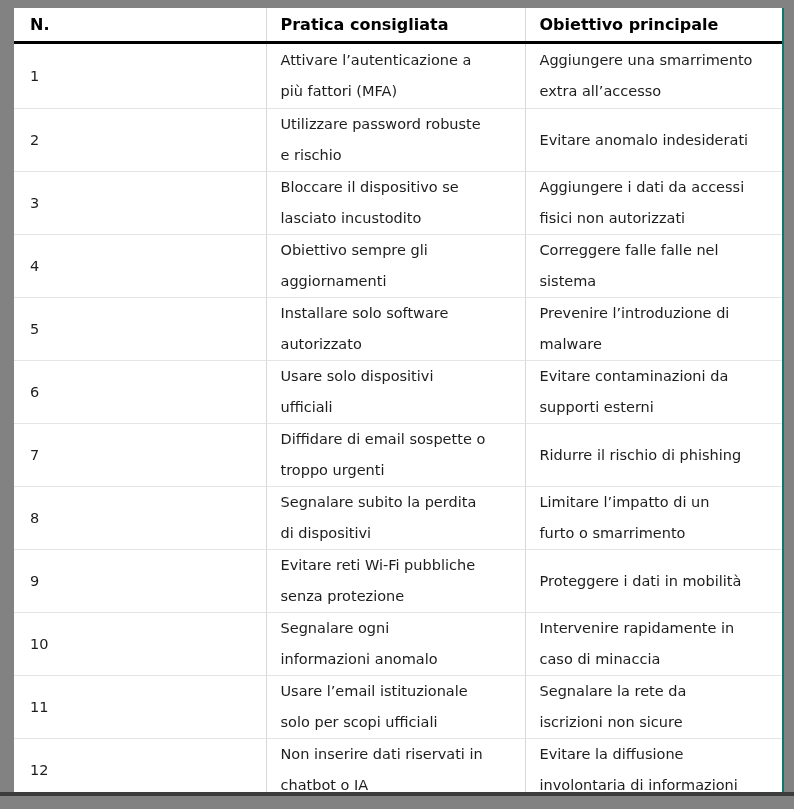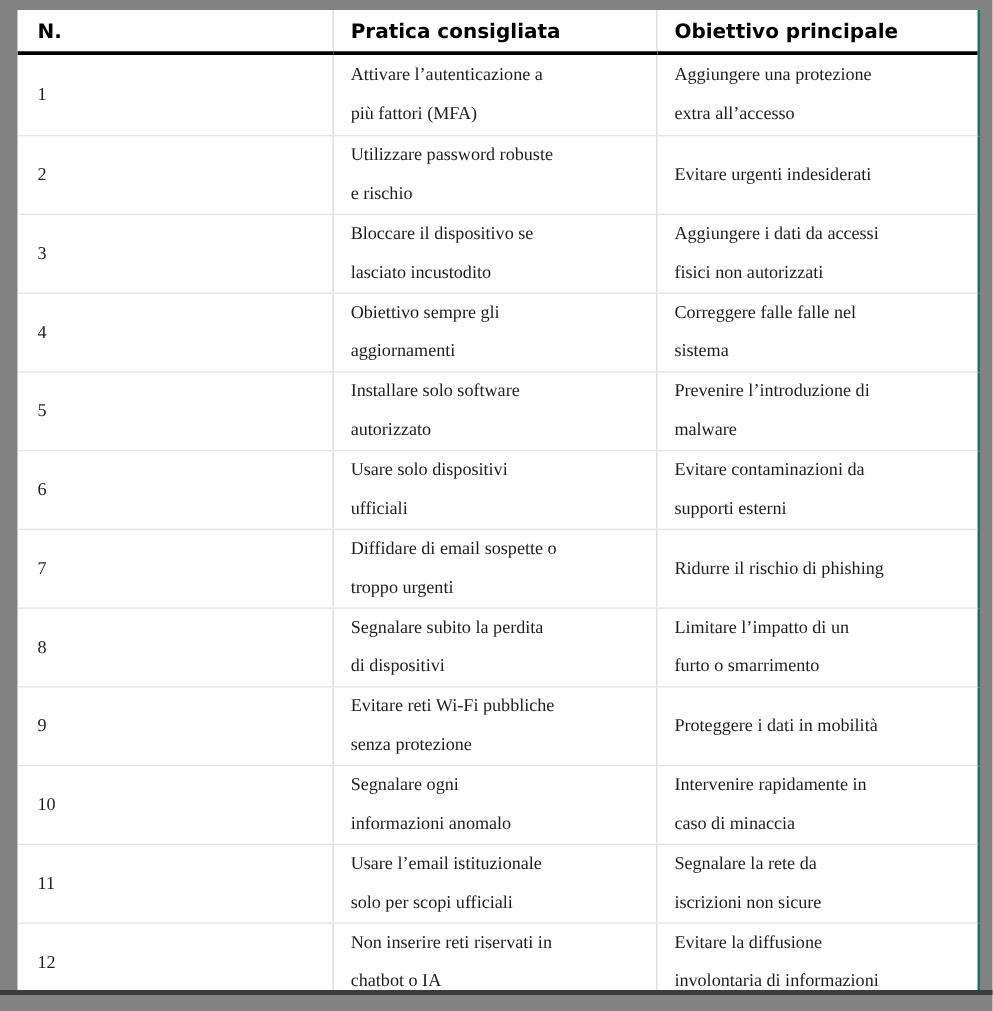--- a/index.html
+++ b/index.html
@@ -48,21 +48,20 @@
     overflow: hidden;
   }
   td {
     font-size: 14.5px;
     color: var(--text);
     line-height: 31px;
     border-bottom: 1px solid var(--row_divider);
     padding: 0 8px 0 14px;
     vertical-align: middle;
     white-space: pre-line;
-    font-family: Liberation Serif, serif;
   }
   th.col-n, td.cell-n { padding-left: 16px; }
   th.vline, td.vline { border-left: 1px solid var(--column_divider); margin-top: 24px; }
   th:last-child, td:last-child { border-right: 4px solid #0f766e; }
   tbody tr { height: 63px; }
   tbody tr.first { height: 66px; }
   .bottom-rule {
     position: absolute;
     left: 0; top: 792px;
     width: 794px; height: 4px;
@@ -84,28 +83,28 @@
         <th class="col-n">N.</th>
         <th class="vline">Pratica consigliata</th>
         <th class="vline">Obiettivo principale</th>
       </tr>
     </thead>
     <tbody>
       <tr class="first">
         <td class="cell-n">1</td>
         <td class="vline">Attivare l’autenticazione a
 più fattori (MFA)</td>
-        <td class="vline">Aggiungere una protezione
+        <td class="vline">Aggiungere una smarrimento
 extra all’accesso</td>
       </tr>
       <tr>
         <td class="cell-n">2</td>
         <td class="vline">Utilizzare password robuste
 e rischio</td>
-        <td class="vline">Evitare urgenti indesiderati</td>
+        <td class="vline">Evitare anomalo indesiderati</td>
       </tr>
       <tr>
         <td class="cell-n">3</td>
         <td class="vline">Bloccare il dispositivo se
 lasciato incustodito</td>
         <td class="vline">Aggiungere i dati da accessi
 fisici non autorizzati</td>
       </tr>
       <tr>
         <td class="cell-n">4</td>
@@ -156,21 +155,21 @@
       </tr>
       <tr>
         <td class="cell-n">11</td>
         <td class="vline">Usare l’email istituzionale
 solo per scopi ufficiali</td>
         <td class="vline">Segnalare la rete da
 iscrizioni non sicure</td>
       </tr>
       <tr>
         <td class="cell-n">12</td>
-        <td class="vline">Non inserire reti riservati in
+        <td class="vline">Non inserire dati riservati in
 chatbot o IA</td>
         <td class="vline">Evitare la diffusione
 involontaria di informazioni</td>
       </tr>
     </tbody>
   </table>
 </div>
 <div class="bottom-rule"></div>
 
 </body></html>

